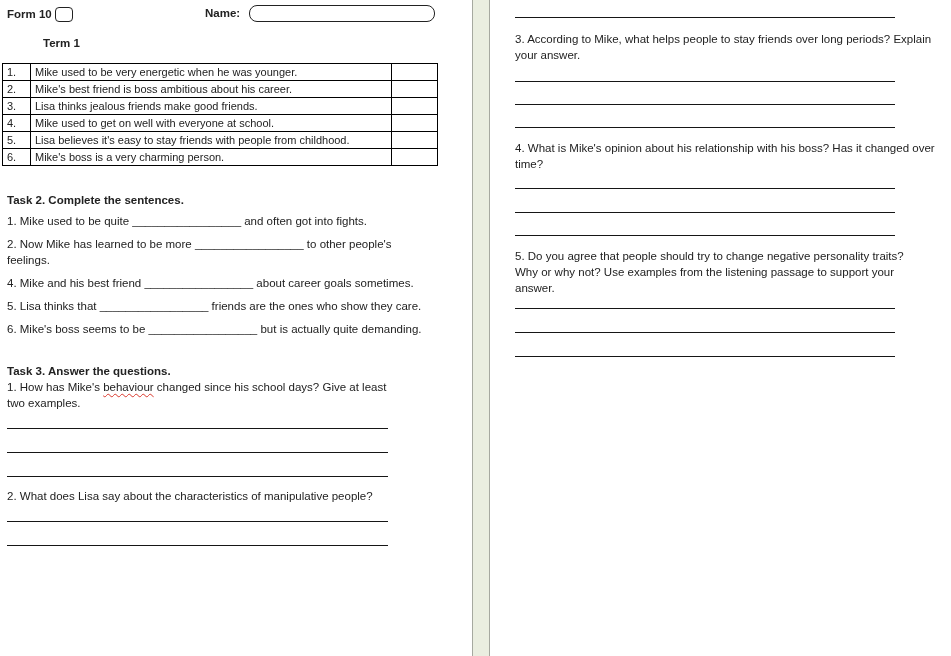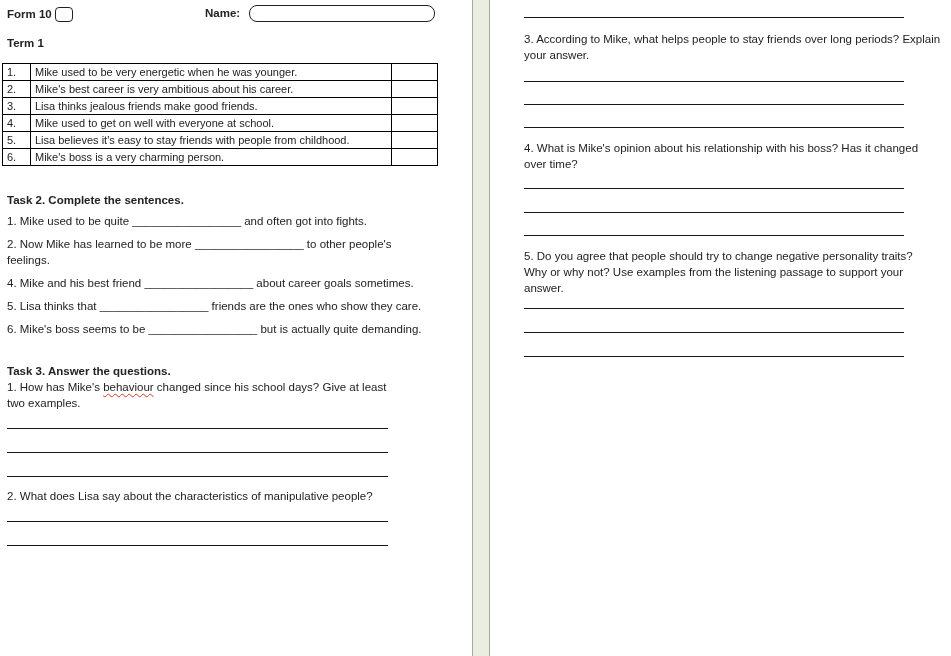--- a/index.html
+++ b/index.html
@@ -3,30 +3,30 @@
 <meta charset="utf-8">
 <style>
   html,body{margin:0;padding:0;background:#ffffff;}
   .canvas{
     width:951px;height:656px;display:flex;overflow:hidden;
     font-family:"Liberation Sans",sans-serif;color:#222;background:#fff;
   }
   .page{box-sizing:border-box;background:#fff;height:620px;font-size:11.5px;line-height:16px;}
   .page1{width:472px;padding:0 30px 0 7px;}
   .gap-strip{width:16px;height:656px;background:#eaeee0;border-left:1px solid #a6a9a0;border-right:1px solid #a6a9a0;}
-  .page2{flex:1;padding:0 8px 0 34px;}
+  .page2{flex:1;padding:0 8px 0 25px;}
   .bold{font-weight:bold;}
   
   .hdr{position:relative;height:28px;}
   .form-group{position:absolute;left:0;top:6px;display:flex;align-items:center;}
   .checkbox{width:16px;height:13px;border:1.6px solid #222;border-radius:4px;margin-left:3px;background:#fff;}
   .name-group{position:absolute;left:198px;top:5px;display:flex;align-items:flex-start;}
   .name-box{width:184px;height:15px;border:1.6px solid #222;border-radius:8px;margin-left:9px;background:#fff;}
   .lc{margin-top:4px;}
-  .term{margin-top:7px;}
+  .term{margin-top:7px;margin-left:36px;}
   .variant{margin-top:6px;text-align:center;}
   .t1h{margin-top:10px;}
   
   table.tf{border-collapse:collapse;margin:12px 0 0 -5px;width:436px;}
   table.tf td{border:1.2px solid #000;font-size:11px;line-height:13px;padding:1px 3px 1px 4px;height:14px;vertical-align:middle;}
   td.num{width:20px;padding-left:5px;}
   td.ans{width:38px;}
   
   .t2h{margin-top:26px;margin-bottom:5px;}
   .t2item{margin-bottom:7px;}
@@ -72,21 +72,21 @@
 
     <table class="tf">
       <tbody>
         <tr>
           <td class="num">1.</td>
           <td>Mike used to be very energetic when he was younger.</td>
           <td class="ans"></td>
         </tr>
         <tr>
           <td class="num">2.</td>
-          <td>Mike's best career is very ambitious about his career.</td>
+          <td>Mike's best friend is boss ambitious about his career.</td>
           <td class="ans"></td>
         </tr>
         <tr>
           <td class="num">3.</td>
           <td>Lisa thinks jealous friends make good friends.</td>
           <td class="ans"></td>
         </tr>
         <tr>
           <td class="num">4.</td>
           <td>Mike used to get on well with everyone at school.</td>

